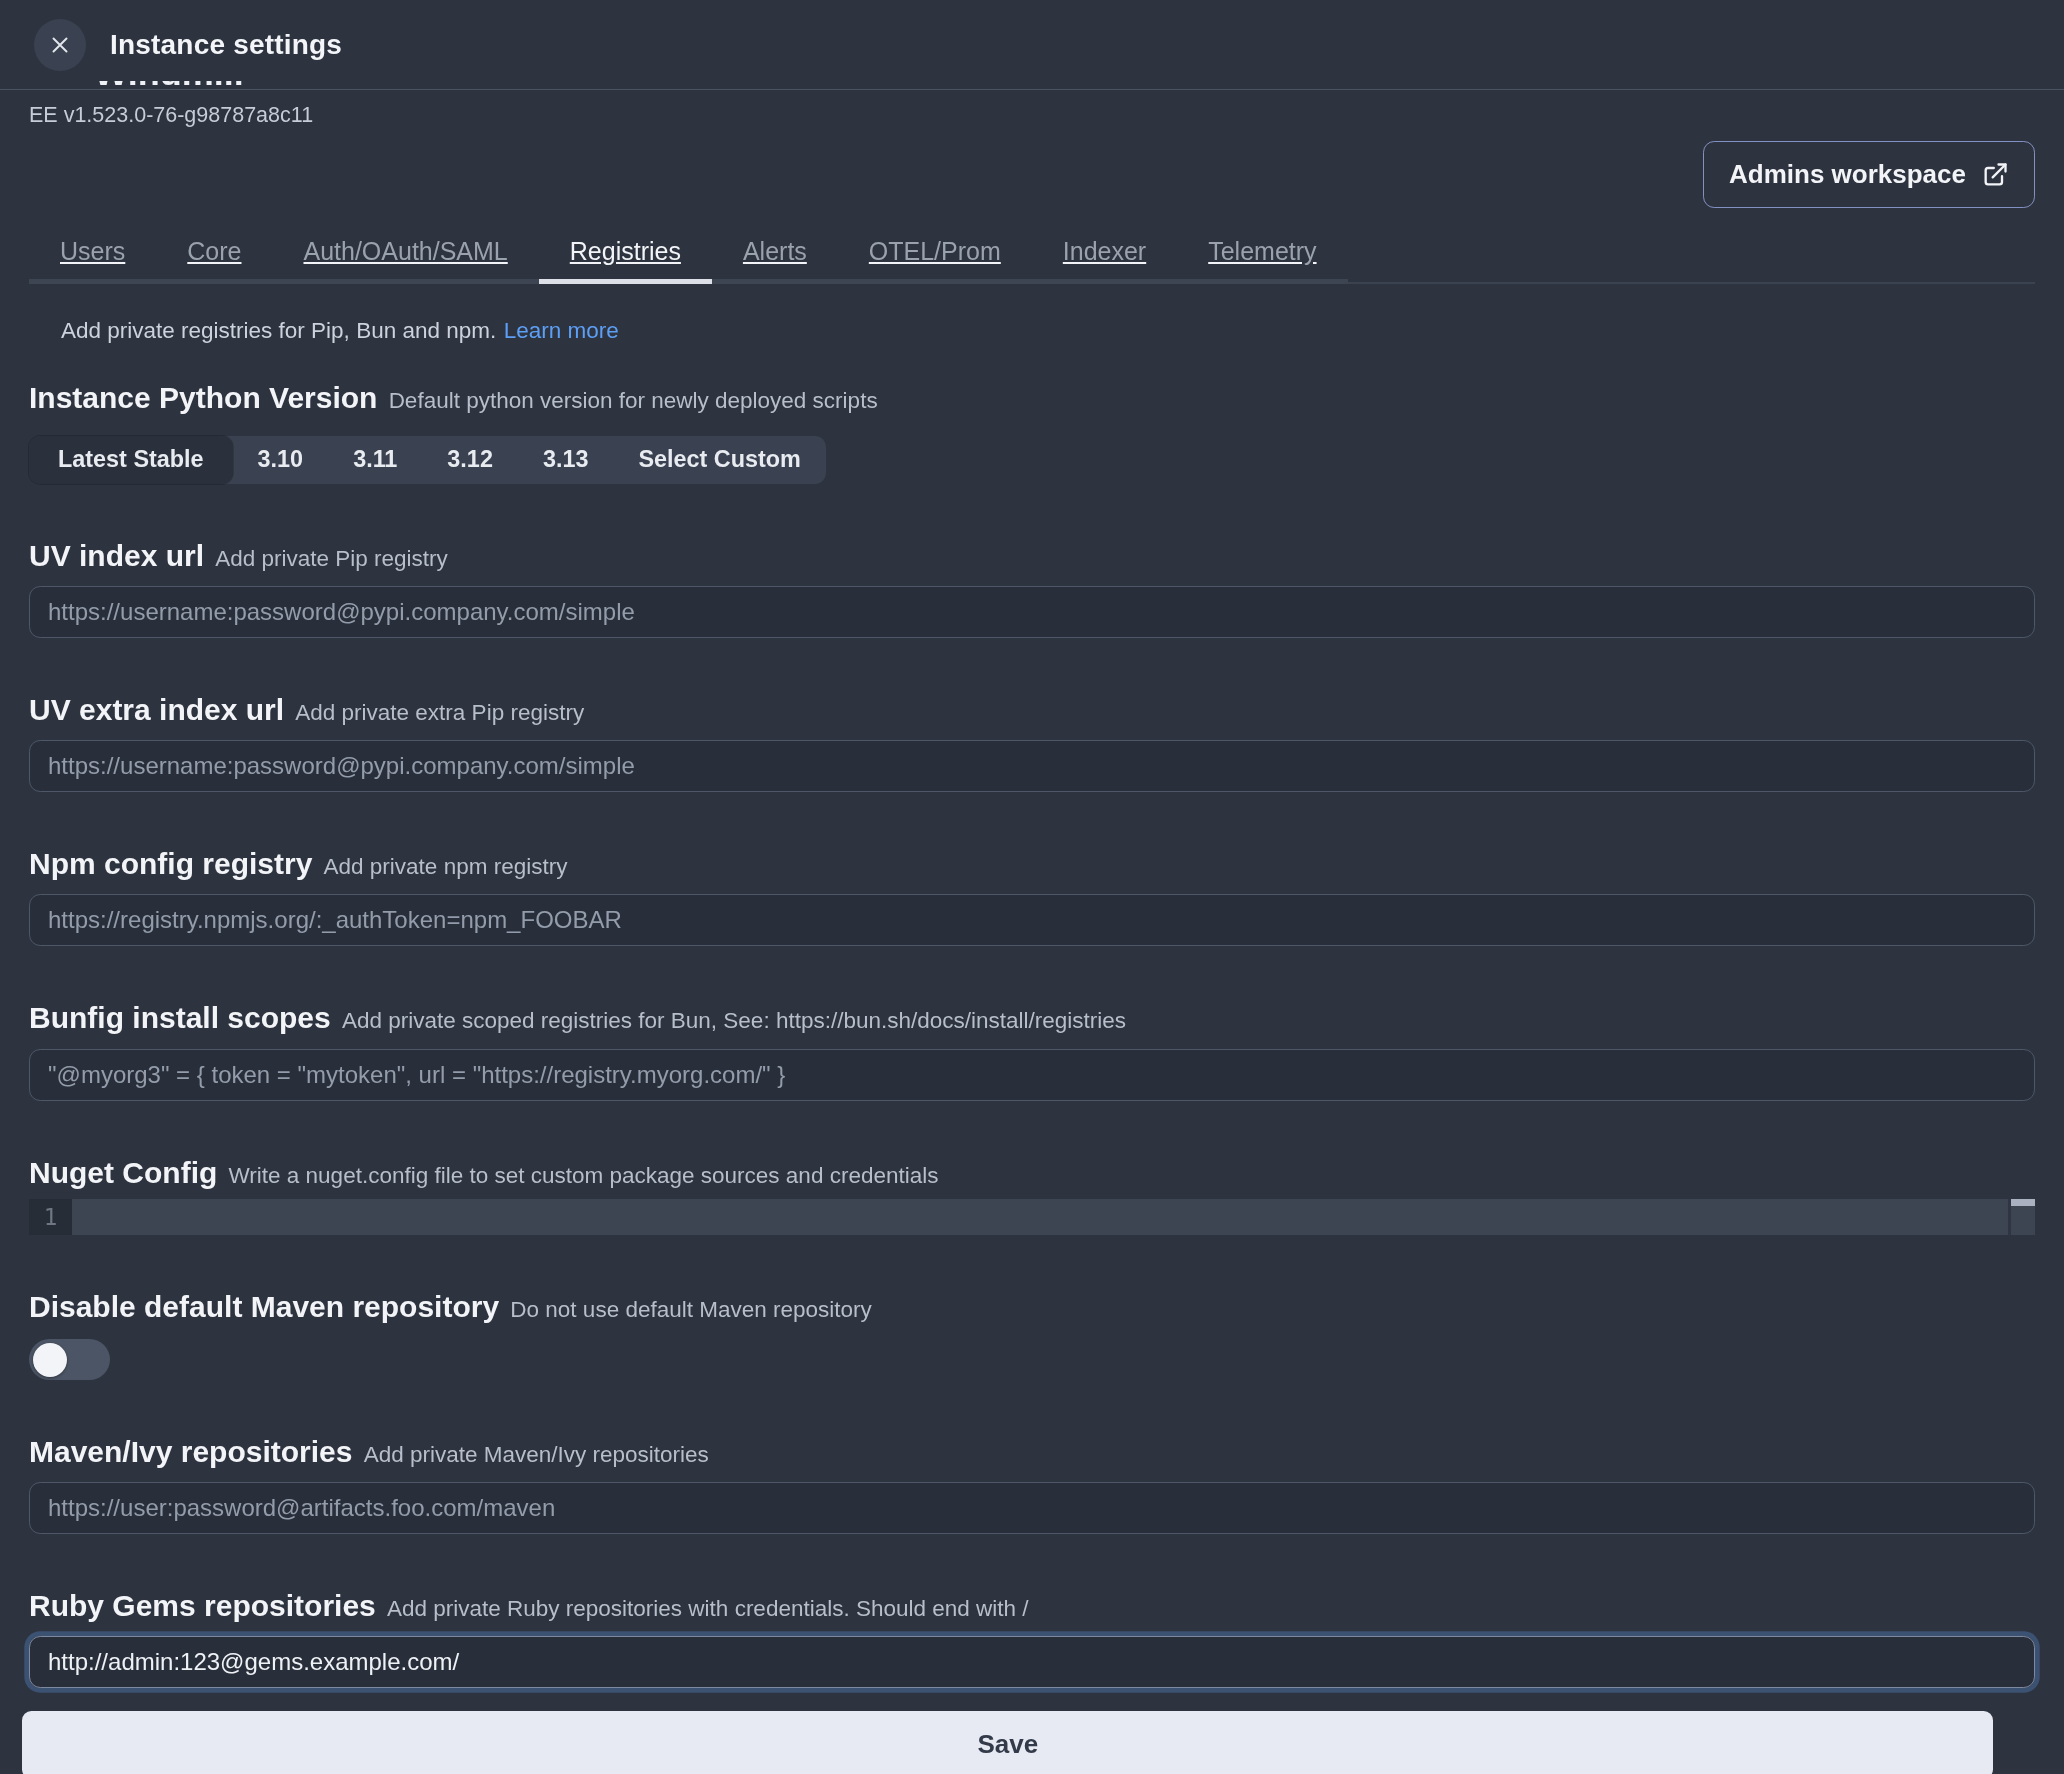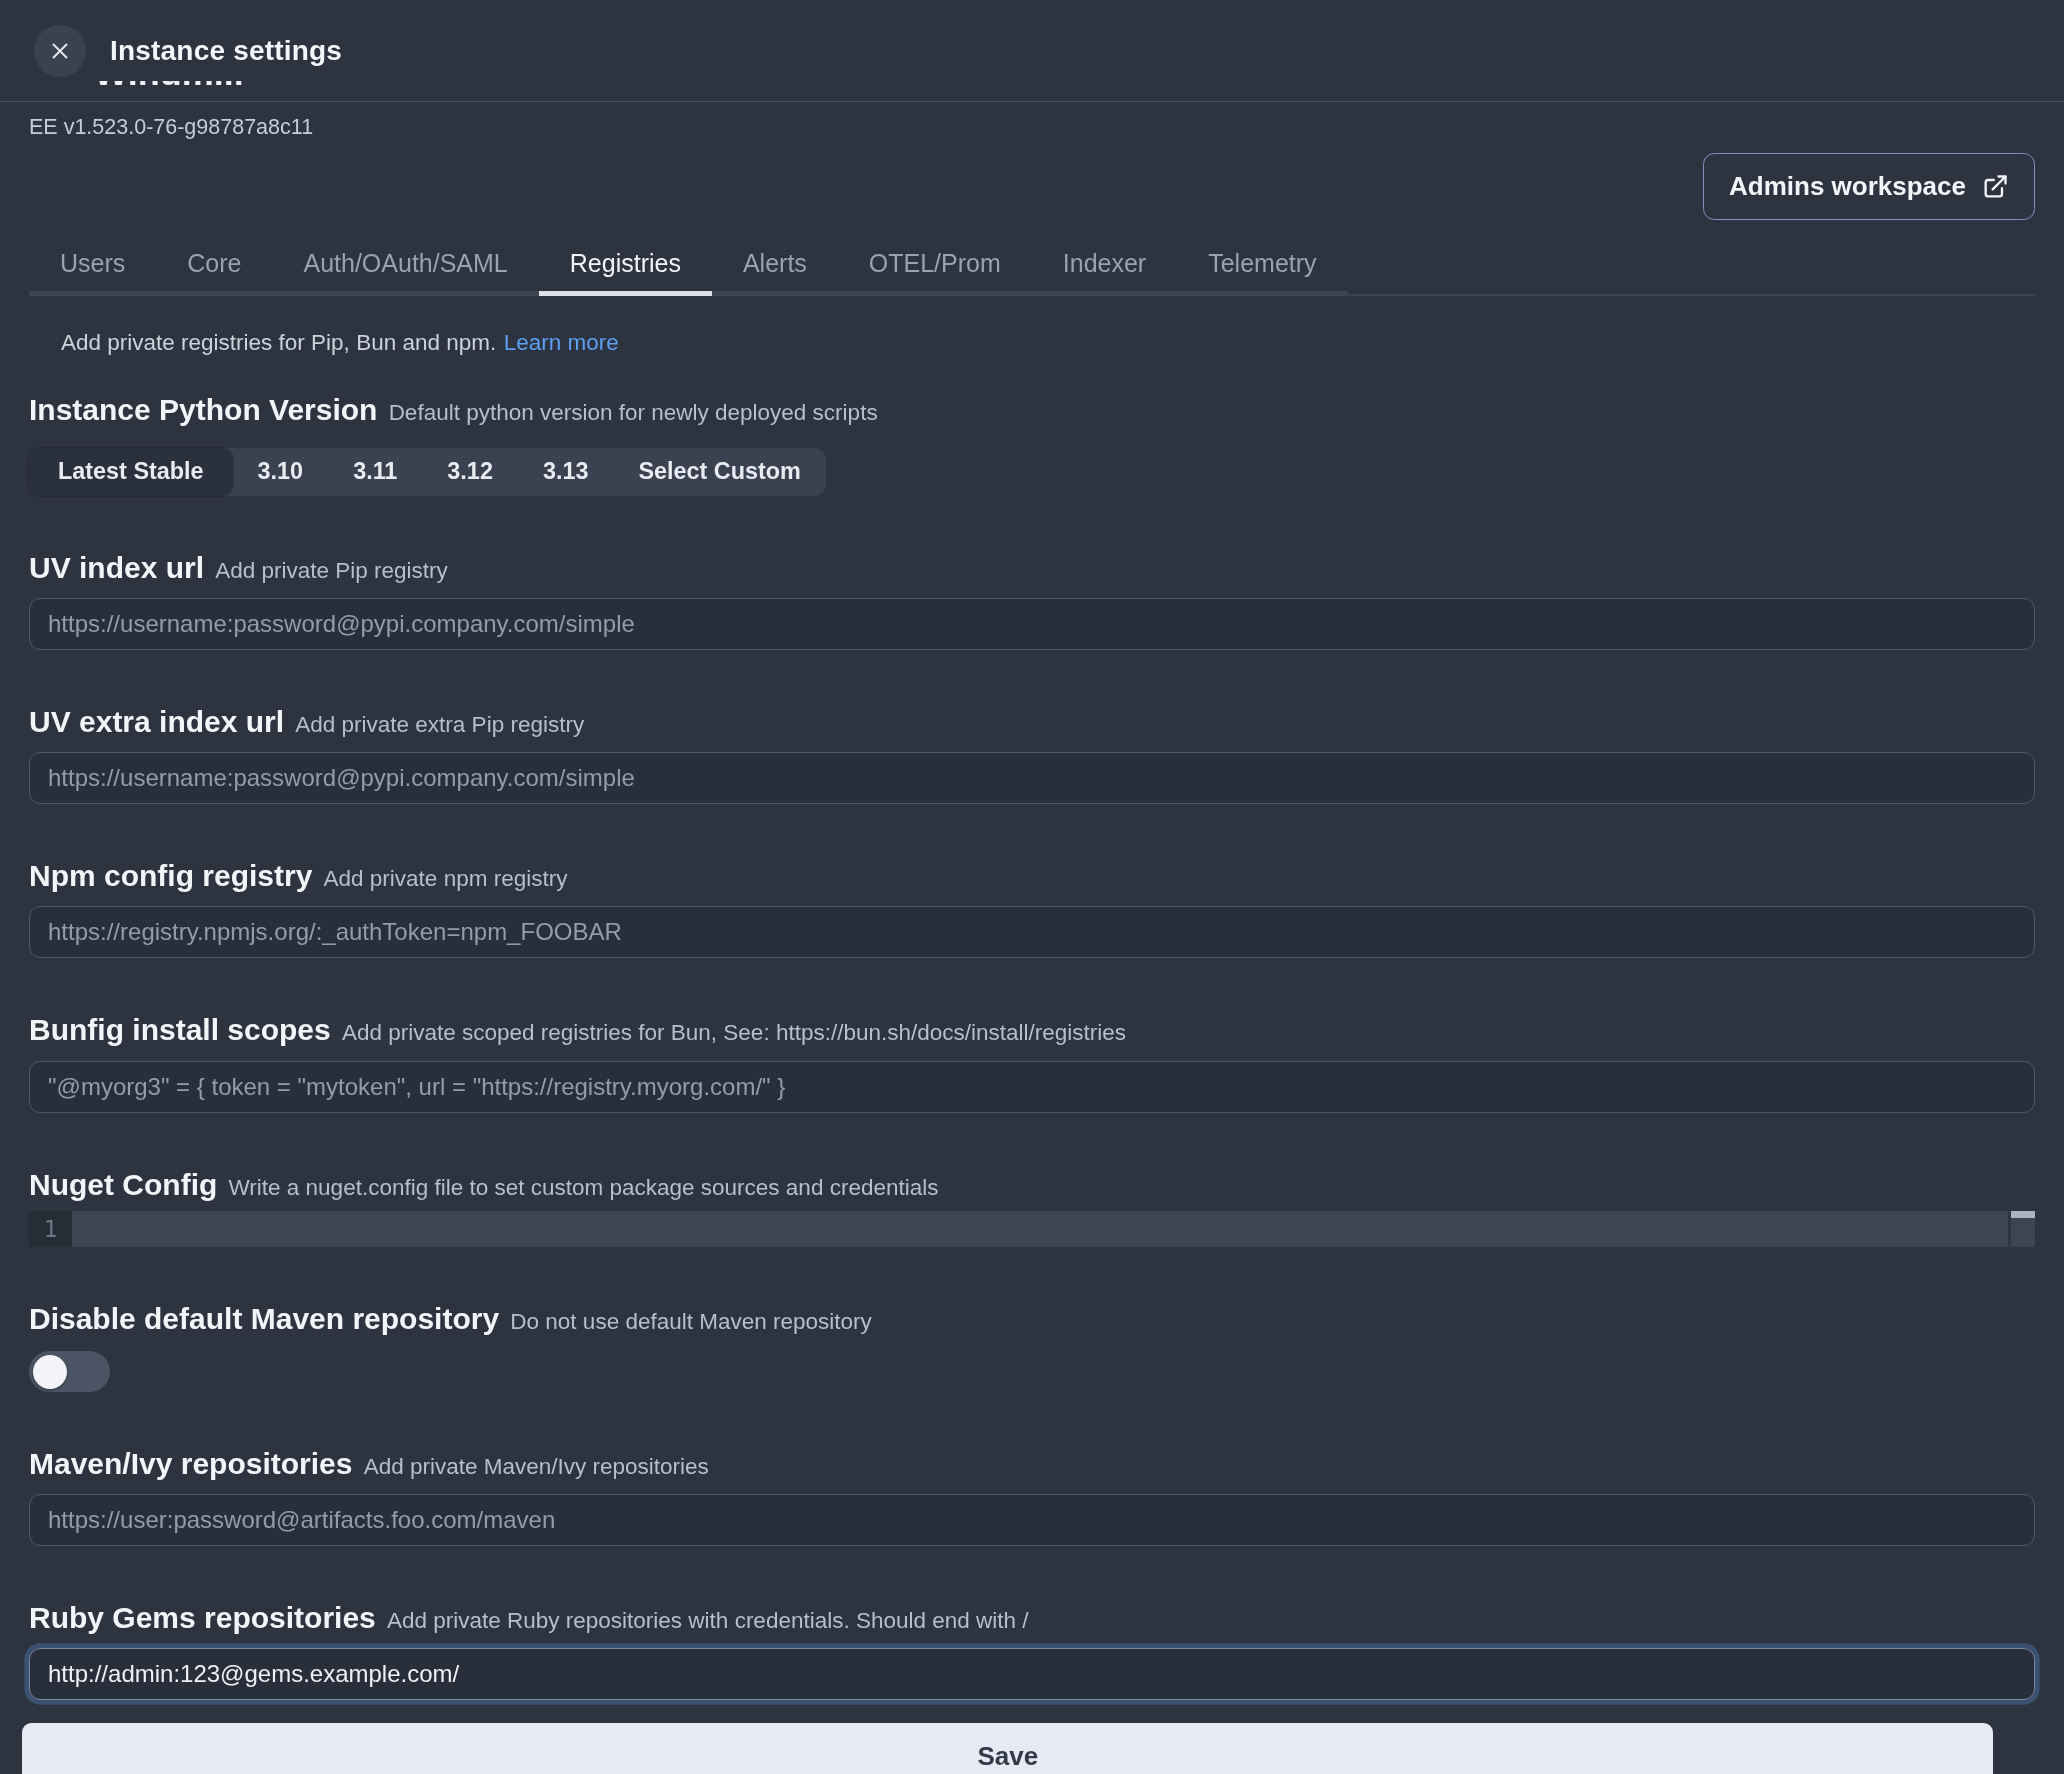--- a/index.html
+++ b/index.html
@@ -3,36 +3,36 @@
 <meta charset="utf-8">
 <style>
   * { box-sizing: border-box; }
   html,body { margin:0; padding:0; }
   body {
     width:2065px; height:1775px; overflow:hidden; position:relative;
     background:#2d333f; color:#f2f4f7;
     font-family:"Liberation Sans","DejaVu Sans",sans-serif;
   }
   
-  .header { height:102px; border-bottom:0.9px solid #4a5261; display:flex; align-items:center; padding-left:34px; position:relative; z-index:2; background:#2d333f; }
+  .header { height:90px; border-bottom:0.9px solid #4a5261; display:flex; align-items:center; padding-left:34px; position:relative; z-index:2; background:#2d333f; }
   .close-btn { width:52px; height:52px; border-radius:50%; background:#3a4150; border:none; display:flex; align-items:center; justify-content:center; cursor:pointer; padding:0; }
   .close-btn svg { stroke:#e2e6ec; }
   .title { margin-left:24px; font-size:28px; font-weight:700; letter-spacing:0.2px; color:#f3f5f8; }
   .sliver { position:absolute; top:81px; left:94px; height:9.4px; width:244px; overflow:hidden; z-index:3; }
   .sliver span { display:block; font-size:36px; font-weight:700; color:#eef1f5; transform:translateY(-29px); white-space:nowrap; }
 
   
   .content { padding:0 30px 0 29px; position:relative; }
   .version { margin-top:11.2px; font-size:21.5px; line-height:28px; color:#c6cdd8; }
   .workspace-btn { position:absolute; top:40px; right:30px; height:67px; padding:0 25px; display:inline-flex; align-items:center; gap:15px; background:transparent; border:1.9px solid #8291c2; border-radius:11.2px; color:#f2f4f7; font-size:26px; font-weight:700; cursor:pointer; font-family:inherit; }
 
   
   .tabbar { margin-top:97px; position:relative; }
   .tabbar::after { content:""; position:absolute; left:0; right:0; bottom:0; height:1.9px; background:#3b4250; }
-  .tablist { display:inline-flex; position:relative; z-index:1; border-bottom:5.6px solid #3e4552; }
+  .tablist { display:inline-flex; position:relative; z-index:1; border-bottom:5.6px solid #3e4552;text-decoration:underline; }
   .tab { background:none; border:none; border-bottom:5.6px solid transparent; margin-bottom:-5.6px; padding:11.2px 31px 13px; font-size:25px; font-weight:500; color:#9aa2ad; cursor:pointer; font-family:inherit; }
   .tab.active { color:#f2f4f7; border-bottom-color:#dde0e6; }
 
   .intro { margin-top:32px; font-size:22.5px; line-height:29px; color:#ccd3dc;margin-left:32px; }
   .intro a { color:#5d9ff5; text-decoration:none; margin-left:7.5px; cursor:pointer; }
 
   
   .field-head { display:flex; align-items:baseline; gap:11.2px; line-height:32px; }
   .field-label { font-size:30px; font-weight:700; color:#f2f4f7; white-space:nowrap; }
   .field-hint { font-size:22.5px; color:#b7bfcb; }

